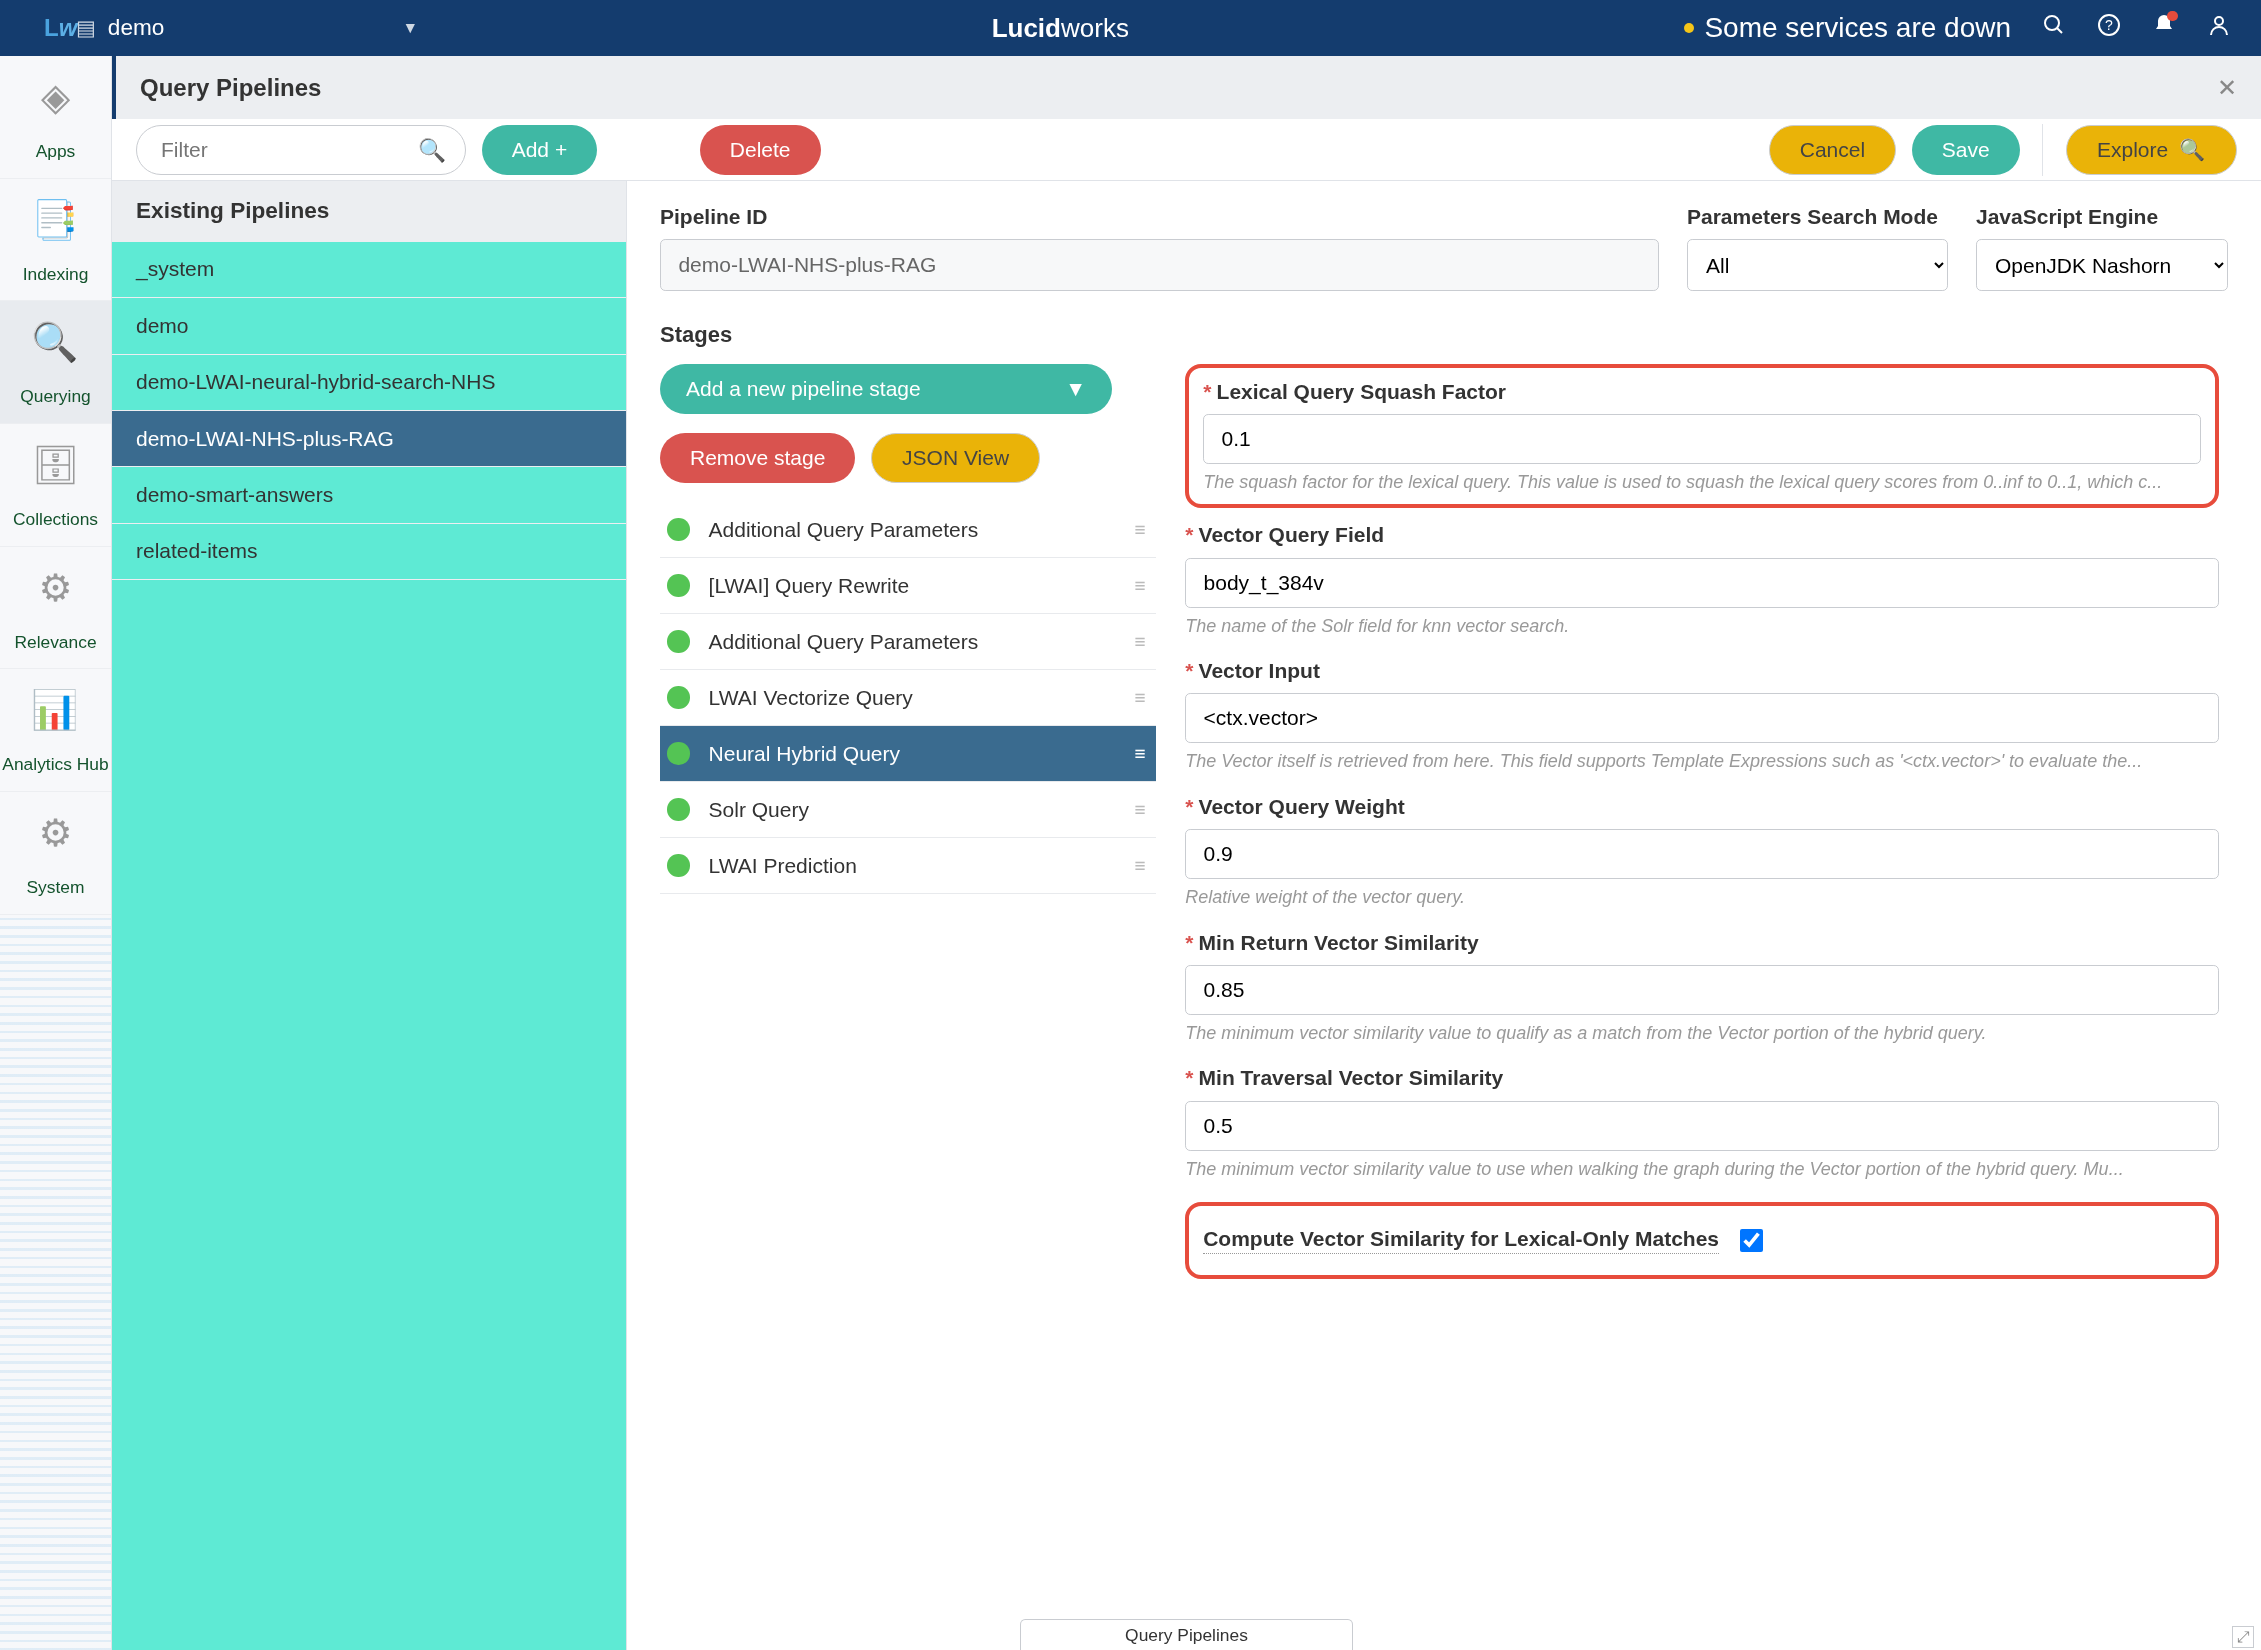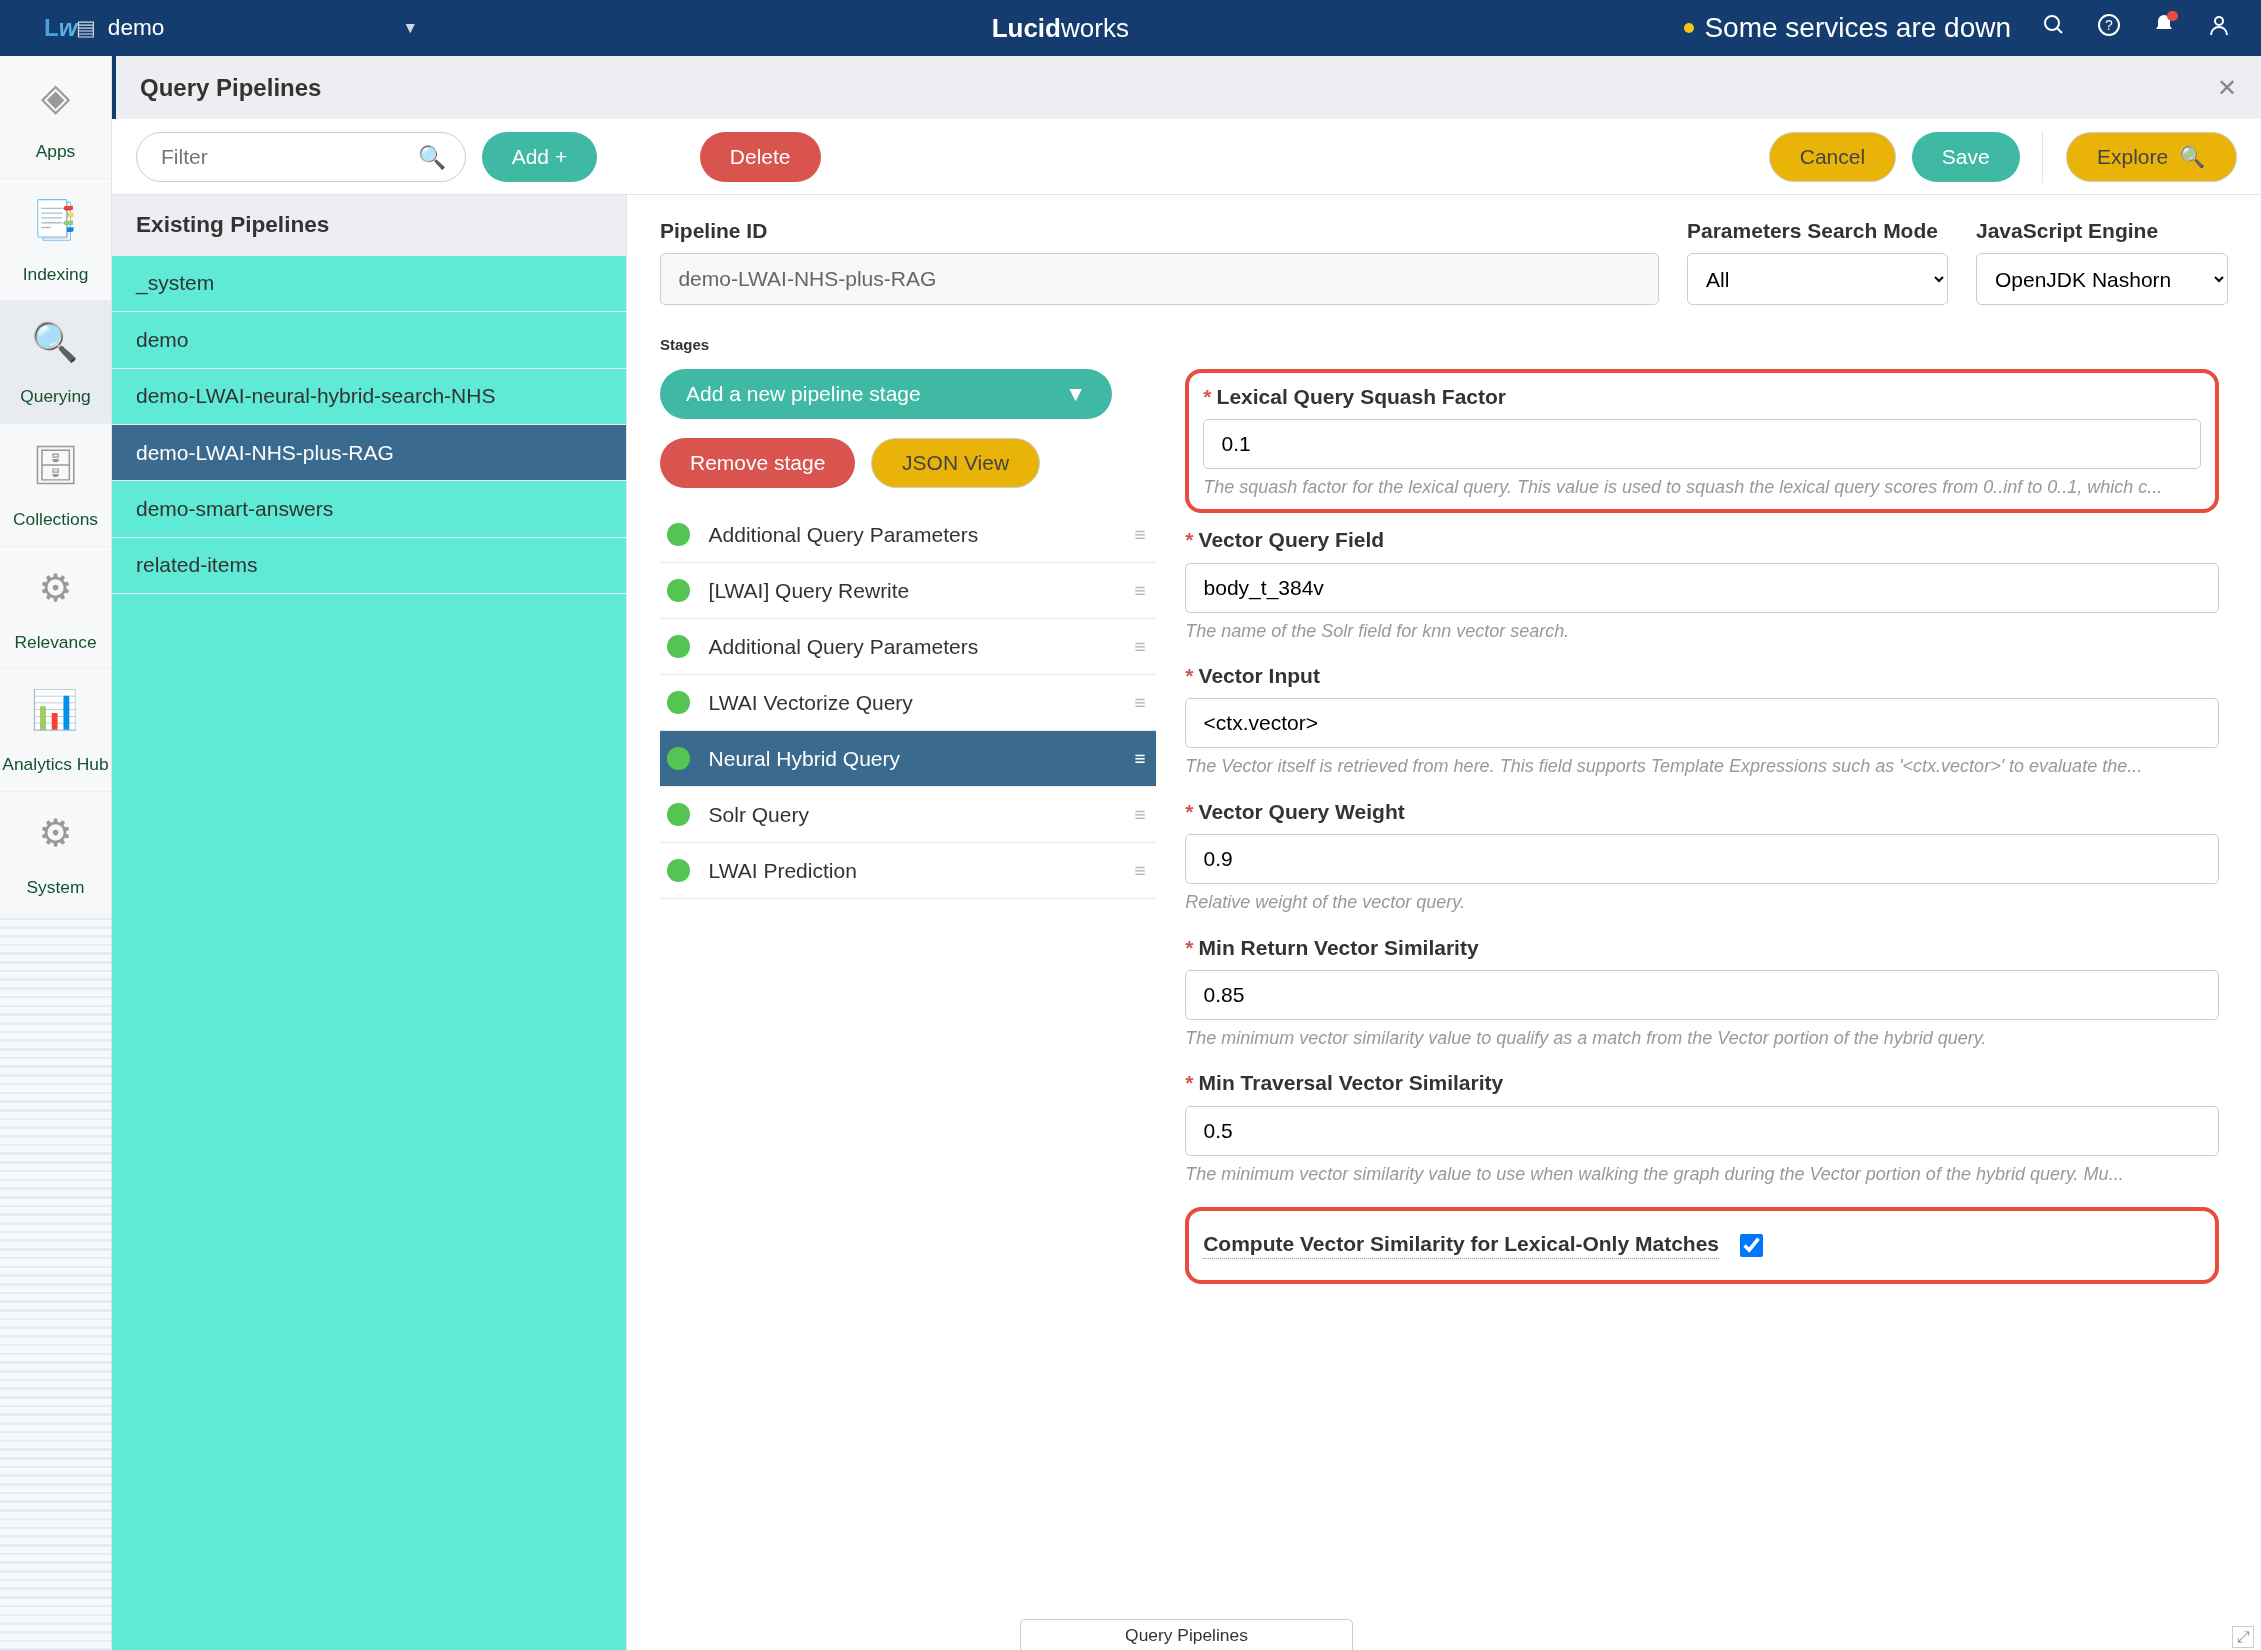--- a/index.html
+++ b/index.html
@@ -30,21 +30,21 @@
 .leftnav .waves { flex: 1; background: repeating-linear-gradient(0deg, #4aa3df22 0, #4aa3df22 2.6px, transparent 2.6px, transparent 8.7px); }
 
 .main { flex: 1; display: flex; flex-direction: column; position: relative; }
 
 
 .titlebar { height: 63px; background: #eceef1; border-left: 4.3px solid #143c6e; display: flex; align-items: center; padding: 0 24px; justify-content: space-between; }
 .titlebar h1 { font-size: 24px; font-weight: 700; color: #333; }
 .titlebar .close { font-size: 24px; color: #888; cursor: pointer; }
 
 
-.toolbar { height: 76px; display: flex; align-items: center; padding: 0 24px; gap: 15.7px; border-bottom: 0.9px solid #e0e3e8; }
+.toolbar { height: 62px; display: flex; align-items: center; padding: 0 24px; gap: 15.7px; border-bottom: 0.9px solid #e0e3e8; }
 .filter-input { position: relative; }
 .filter-input input { width: 330px; height: 50px; border: 0.9px solid #c9ccd1; border-radius: 26px; padding: 0 49px 0 24px; font-size: 21px; outline: none; }
 .filter-input .sicon { position: absolute; right: 19px; top: 50%; transform: translateY(-50%); color: #888; font-size: 22.6px; }
 .btn { height: 50px; border-radius: 26px; border: none; padding: 0 30px; font-size: 21px; cursor: pointer; display: inline-flex; align-items: center; }
 .btn-teal { background: #3fb8a4; color: #fff; }
 .btn-red { background: #d9534f; color: #fff; }
 .btn-outline { background: #eab308; border: 0.9px solid #c9ccd1; color: #444; }
 .toolbar .spacer { flex: 1; }
 .toolbar .divider { width: 0.9px; height: 52px; background: #e0e3e8; margin: 0 7px; }
 
@@ -58,21 +58,21 @@
 
 .editor { flex: 1; display: flex; flex-direction: column; padding: 24px 33px; overflow: hidden; }
 .editor-top { display: flex; gap: 28px; }
 .fieldcol { flex: 1; }
 .fieldcol label, .sel label { font-size: 21px; font-weight: 700; display: block; margin-bottom: 10.4px; }
 .txt { width: 100%; height: 52px; border: 0.9px solid #c9ccd1; border-radius: 5.2px; padding: 0 17.4px; font-size: 21px; background: #f7f8f9; color: #666; }
 .sel select { width: 100%; height: 52px; border: 0.9px solid #c9ccd1; border-radius: 5.2px; padding: 0 14px; font-size: 21px; background: #fff; }
 .sel.ssm { width: 261px; }
 .sel.jse { width: 252px; }
 
-.stages-label { font-size: 15px; font-weight: 700; margin-top: 31px; margin-bottom: 15.7px; }
+.stages-label { font-size: 22px; font-weight: 700; margin-top: 31px; margin-bottom: 15.7px; }
 .editor-cols { display: flex; gap: 24px; flex: 1; overflow: hidden; }
 .stagescol { width: 496px; }
 .stage-btns { display: flex; gap: 15.7px; margin-bottom: 19px; }
 .btn-wide { width: 452px; justify-content: space-between; padding: 0 26px; }
 .stage-btns .btn-outline { height: 50px; }
 .stagelist { }
 .stagelist .srow { display: flex; align-items: center; height: 56px; border-bottom: 0.9px solid #e8eaed; padding: 0 12px 0 7px; cursor: pointer; }
 .stagelist .srow.sel { background: #3a6b8f; color: #fff; }
 .stagelist .dot { width: 22.6px; height: 22.6px; border-radius: 50%; background: #54c454; margin-right: 19px; flex-shrink: 0; }
 .stagelist .sname { font-size: 21px; flex: 1; }

